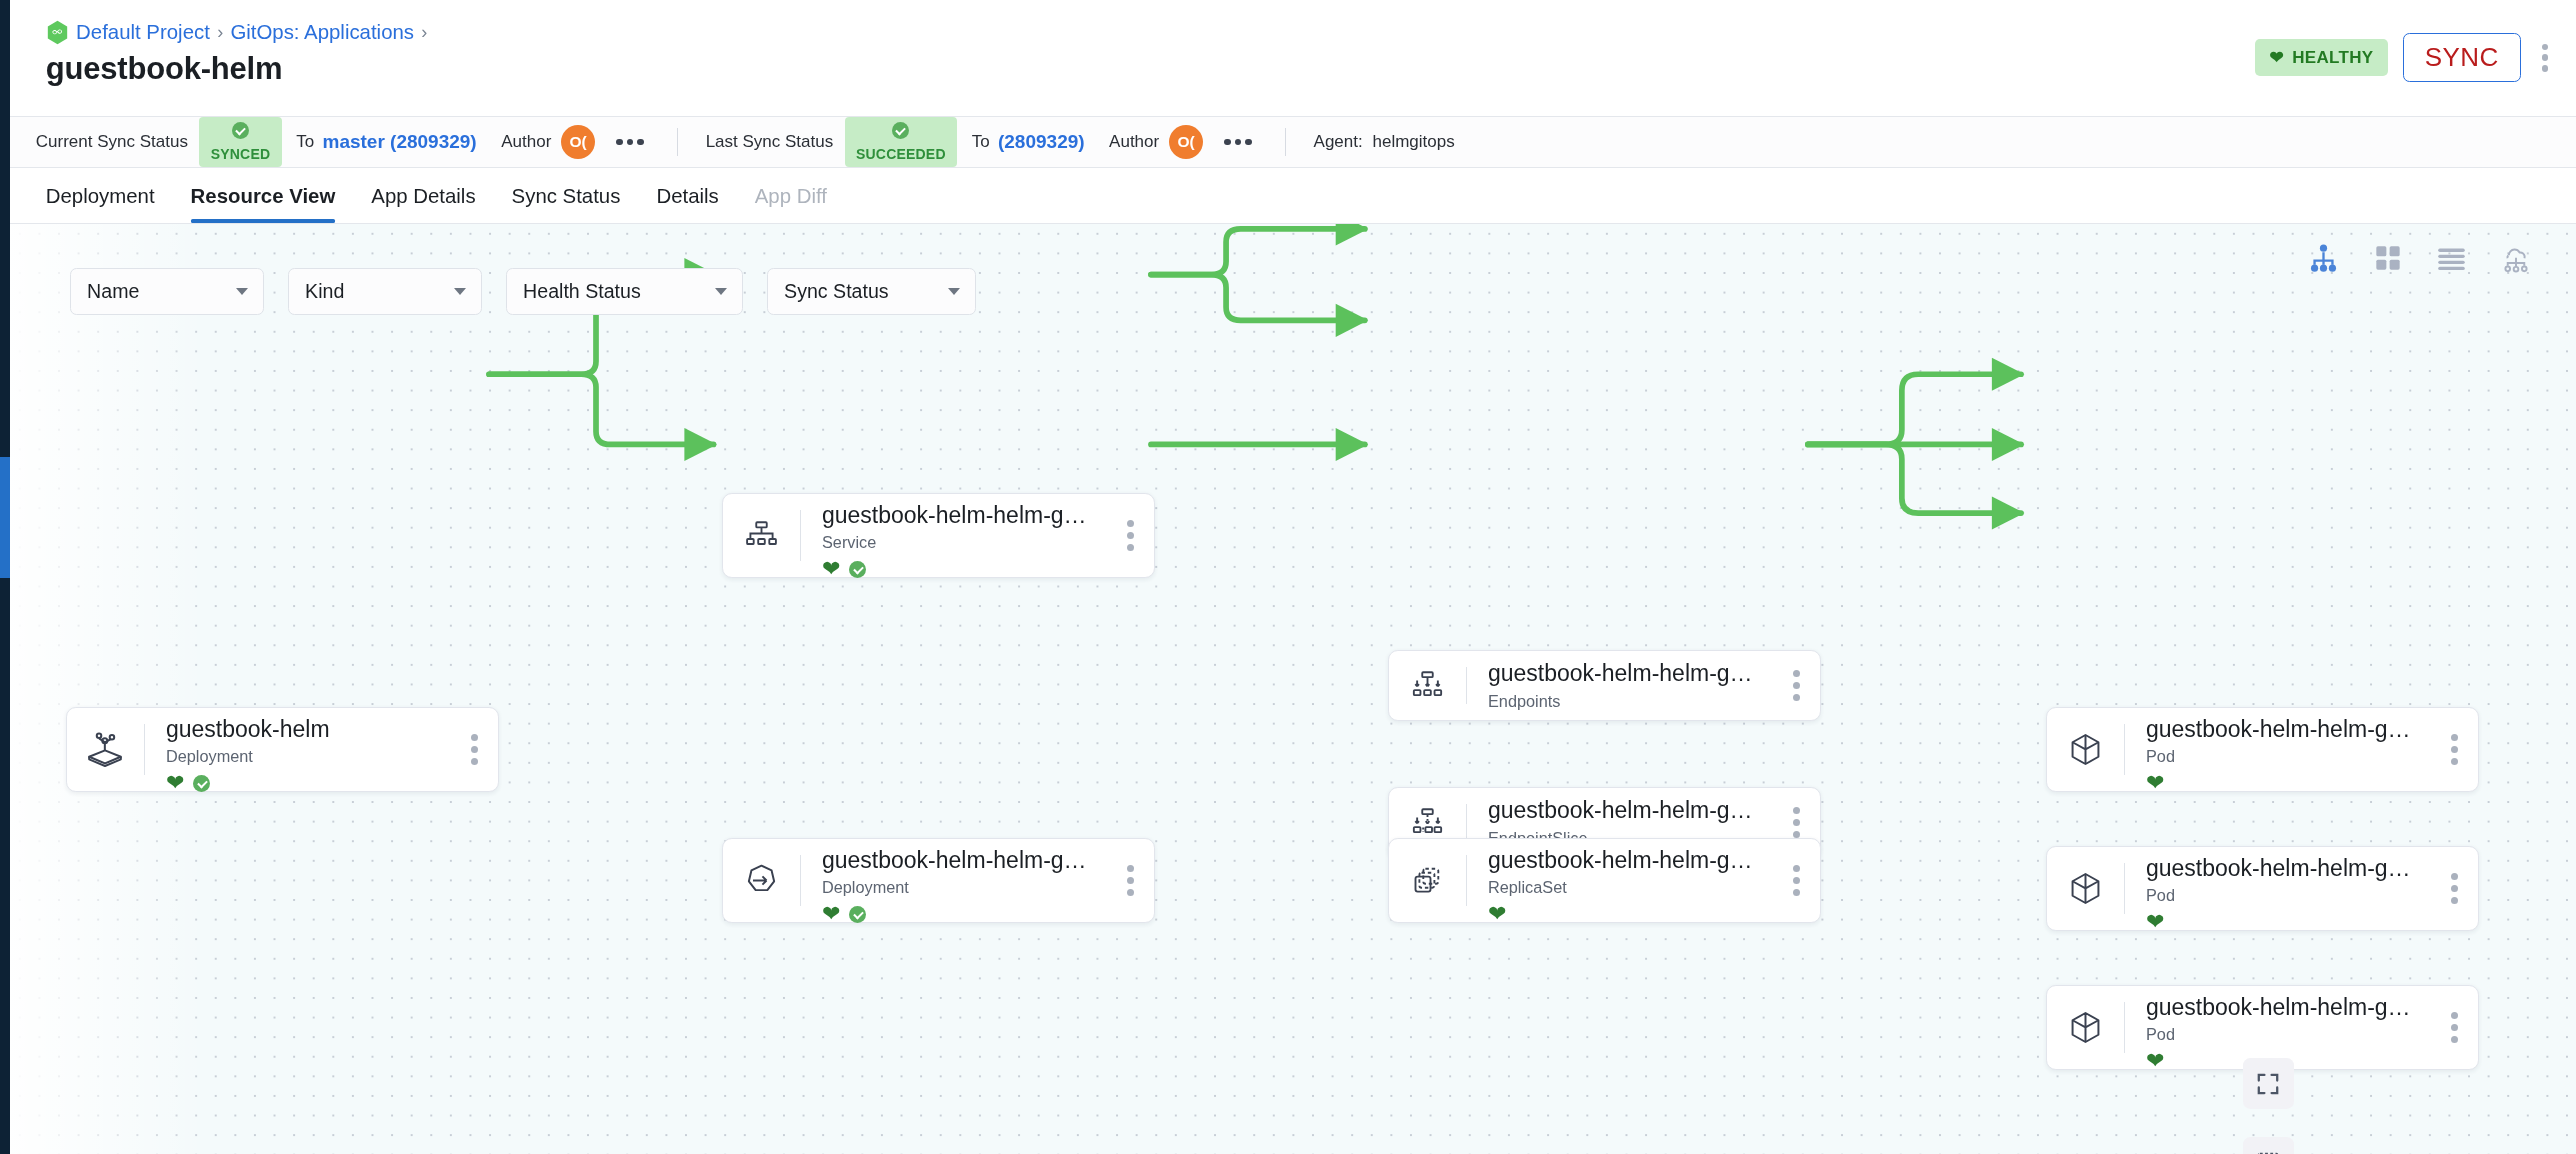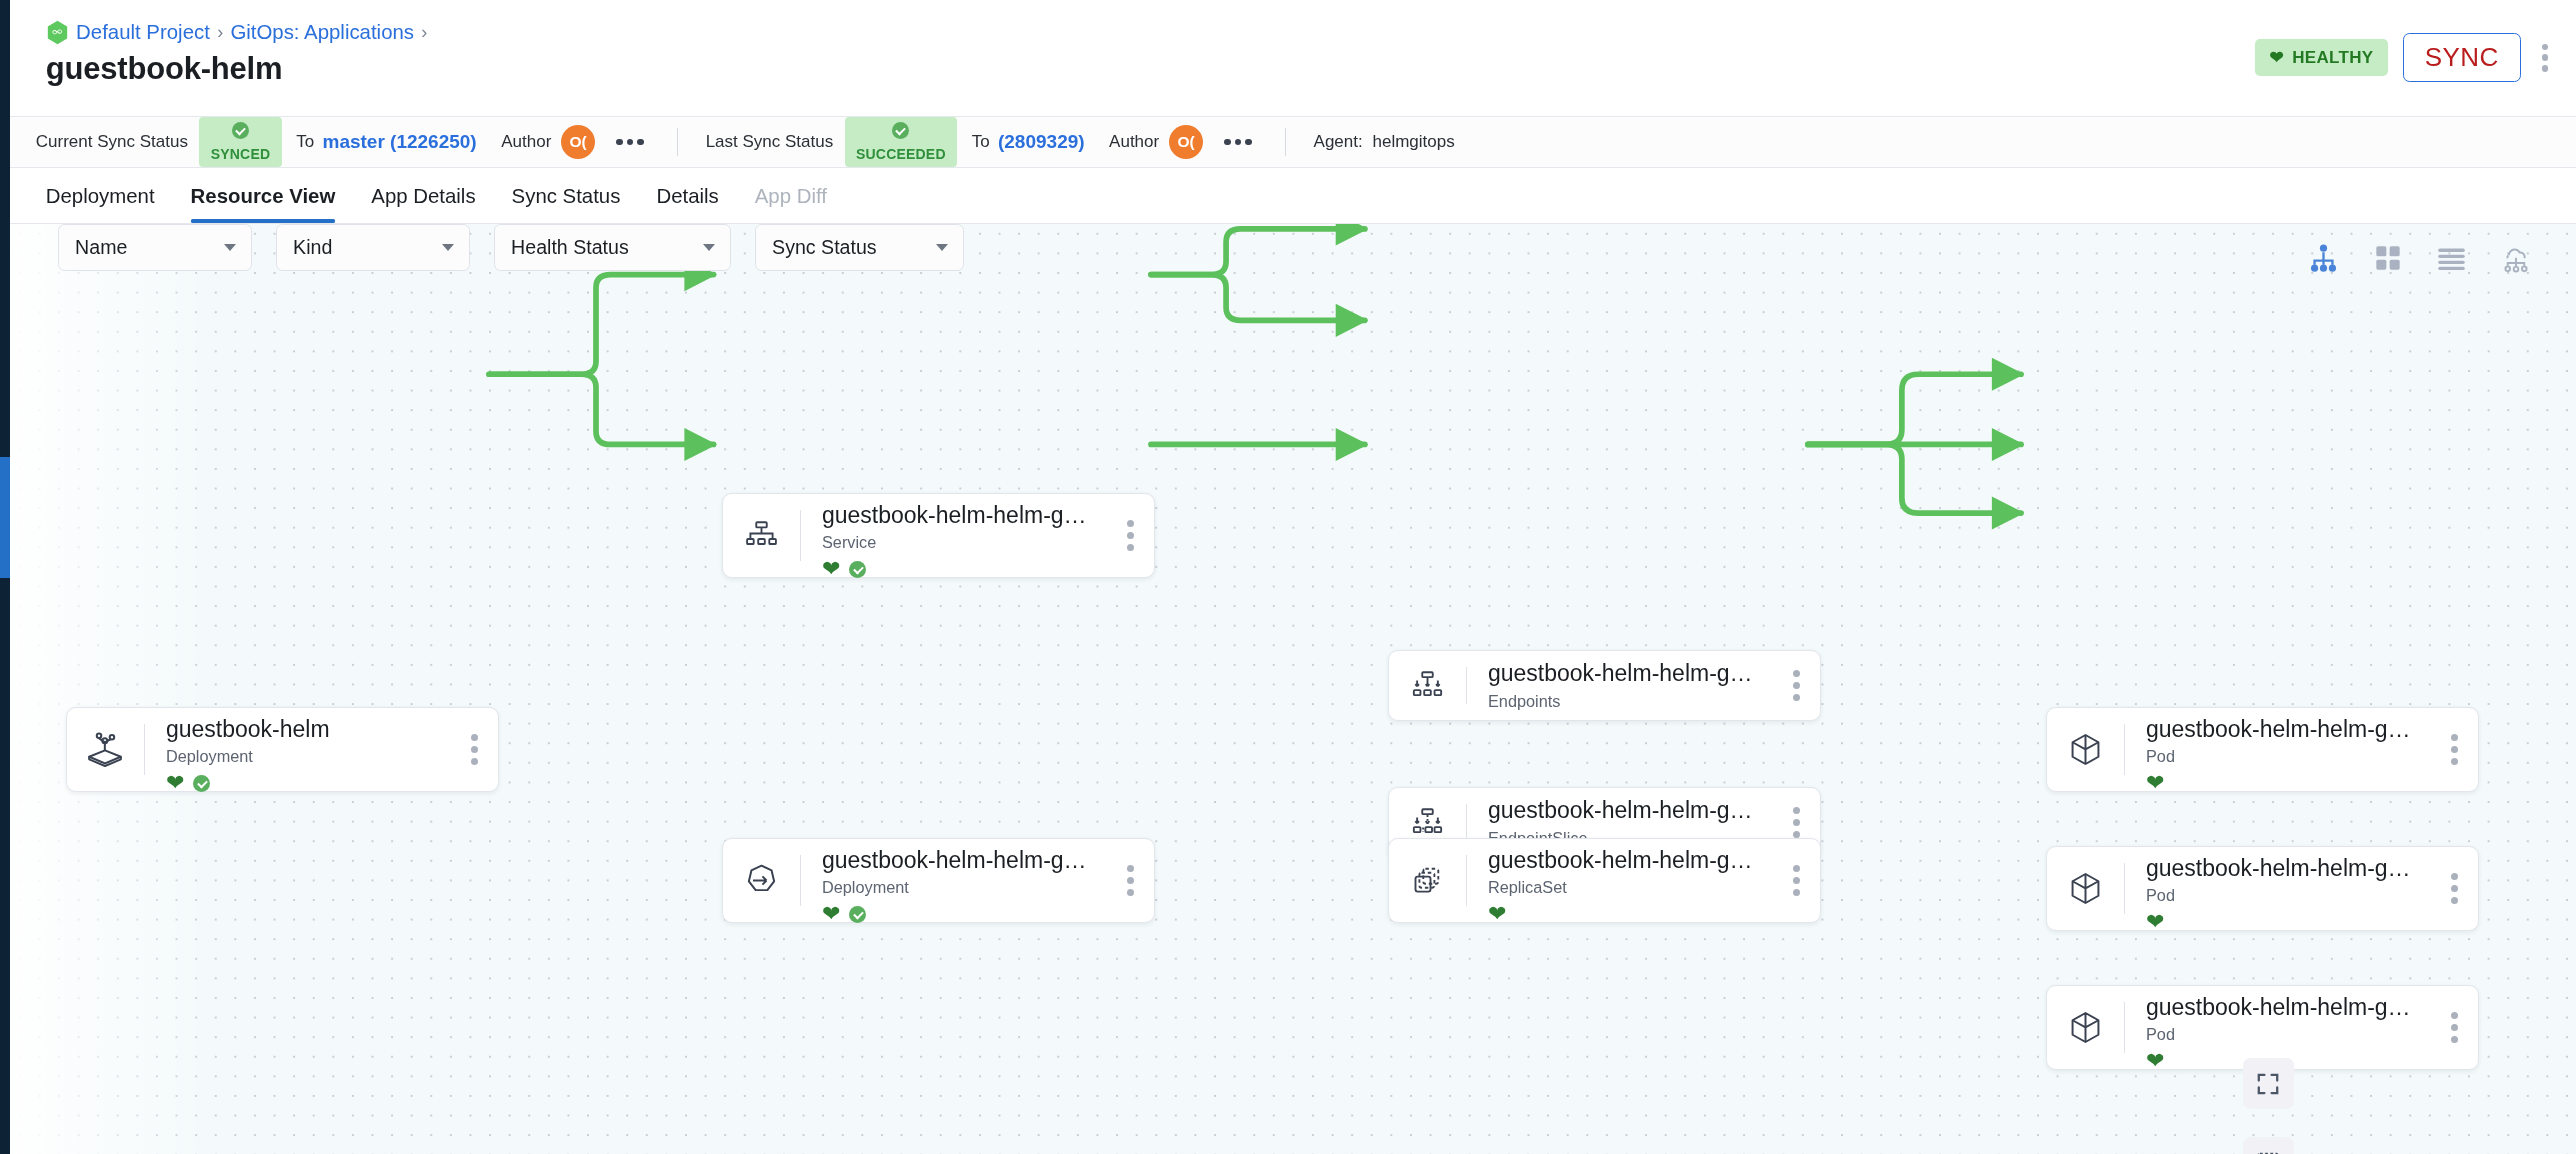--- a/index.html
+++ b/index.html
@@ -124,21 +124,21 @@
   }
   .canvas::before {
     content: ""; position: absolute; left: 0; top: 0; width: 196px; height: 100%;
     background: linear-gradient(to right, rgba(255,255,255,.95), rgba(255,255,255,0));
     pointer-events: none; z-index: 5;
   }
 
   
   .filters {
     position: absolute; left: 0; top: 0; width: 100%; height: 91px; z-index: 12;
-    display: flex; align-items: flex-start; padding-left: 48px; gap: 24px;
+    display: flex; align-items: flex-end; padding-left: 60px; gap: 24px;
   }
   .select {
     width: 194px; height: 47px; background: #fcfcfd;
     border: 1.2px solid #dfe3e9; border-radius: 6.5px;
     display: flex; align-items: center; justify-content: space-between;
     padding: 0 14.7px 0 16.3px; font-size: 19.6px; color: #1b1f24; cursor: pointer;
   }
   .select .chev {
     width: 0; height: 0; border-left: 6.5px solid transparent; border-right: 6.5px solid transparent;
     border-top: 7.3px solid #6e7682; margin-left: 8.2px; flex: 0 0 auto;
@@ -220,21 +220,21 @@
   </div>
 </div>
 
 <div class="statusbar">
   <span class="sb-label">Current Sync Status</span>
   <span class="sb-chip">
     <span class="chk-circle"></span>
     <span>SYNCED</span>
   </span>
   <span class="sb-to">To</span>
-  <span class="sb-rev">master (1226250)</span>
+  <span class="sb-rev">master (2809329)</span>
   <span class="sb-author">Author</span>
   <span class="avatar">O(</span>
   <span class="kebab-h">
       <i></i>
       <i></i>
       <i></i>
     </span>
 
   <span class="sb-divider"></span>
 

